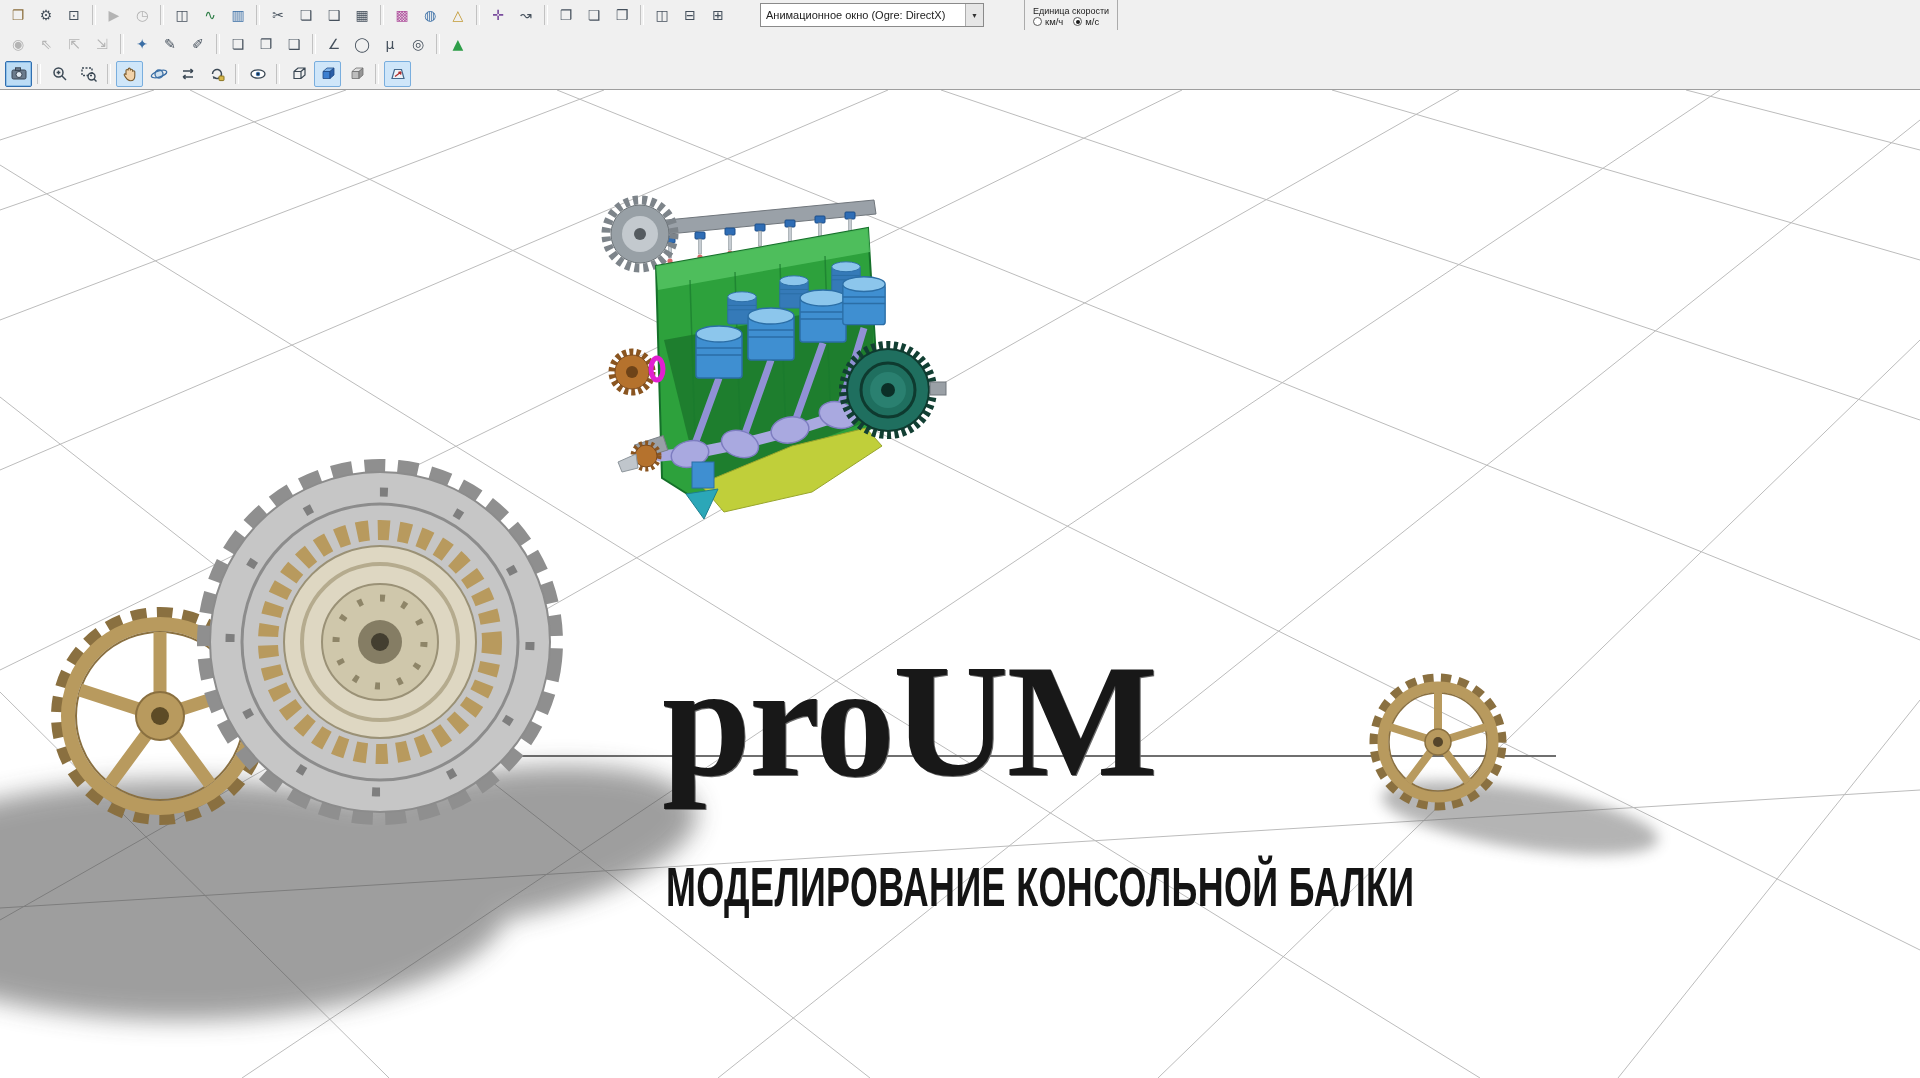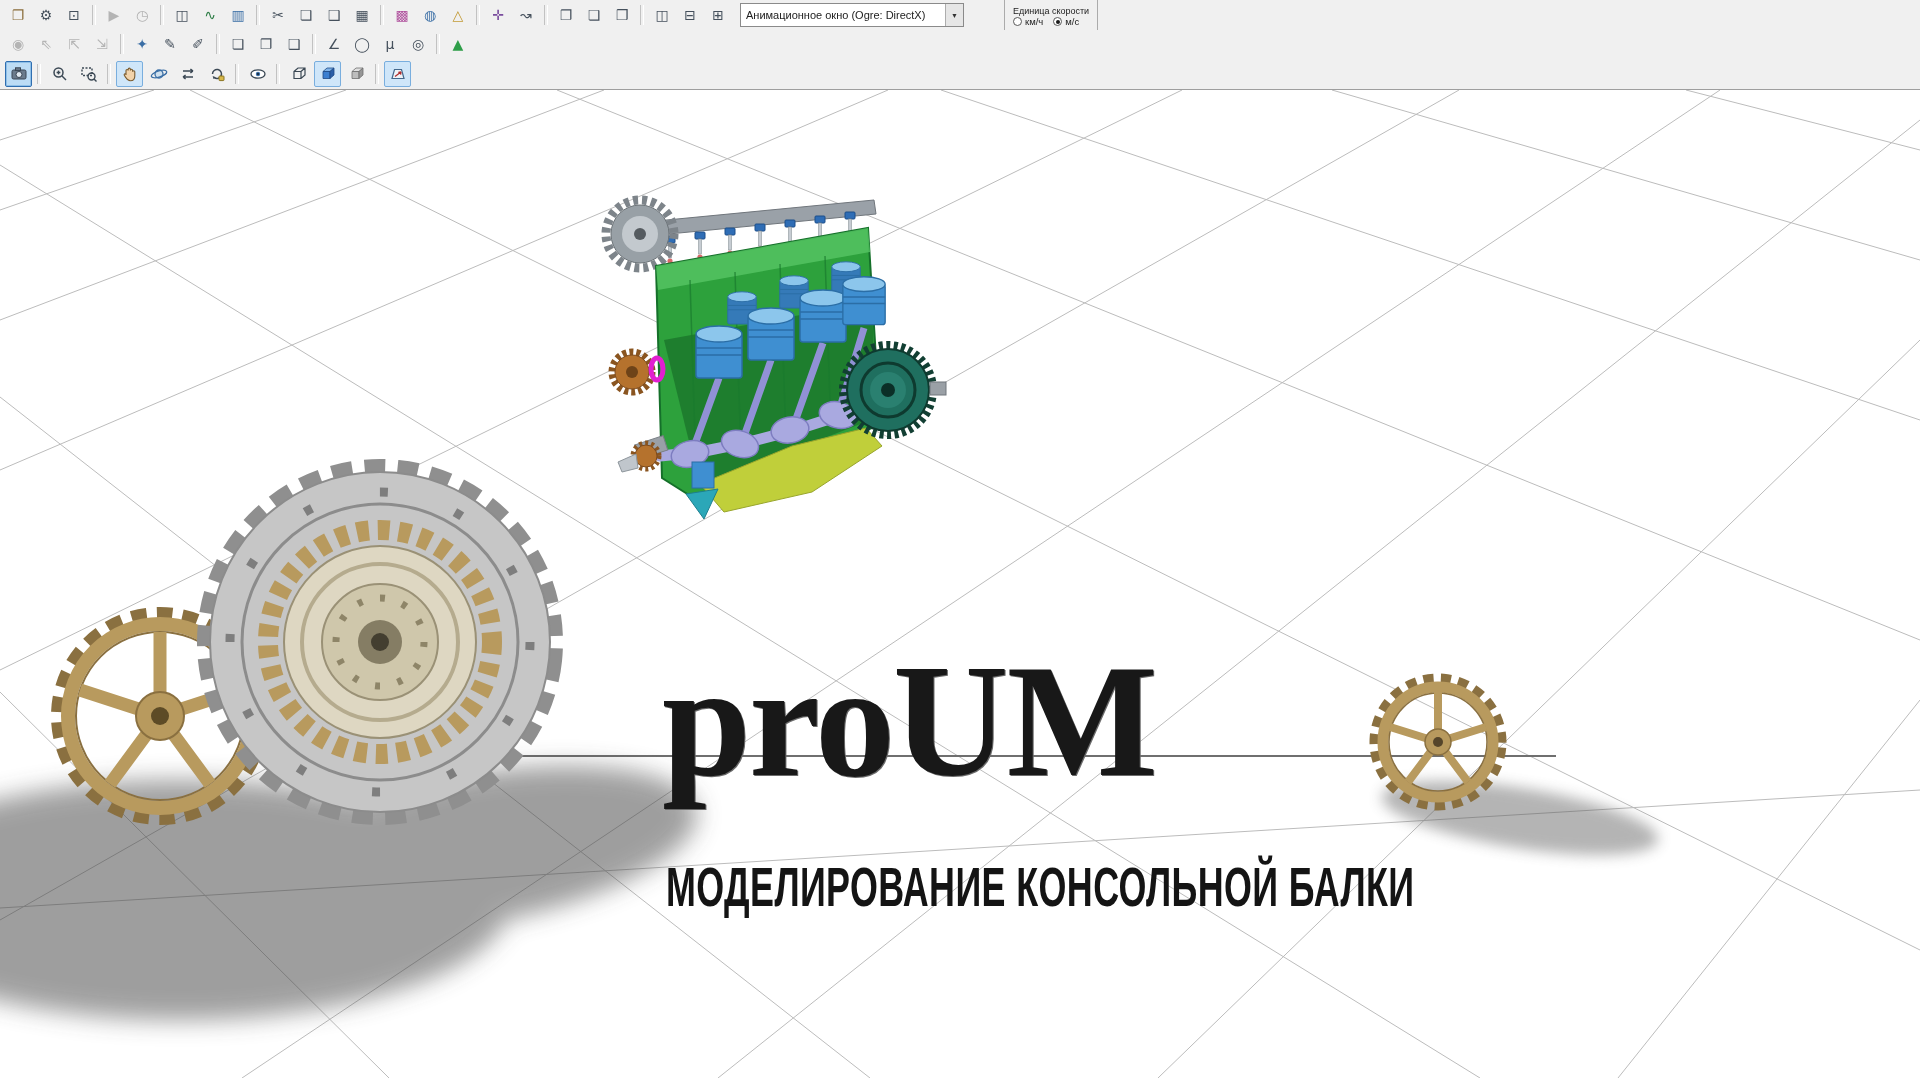--- a/index.html
+++ b/index.html
@@ -13,21 +13,21 @@
   .tb-btn{width:26px;height:24px;margin:0 1px;display:inline-flex;align-items:center;
     justify-content:center;background:transparent;border:1px solid transparent;
     border-radius:2px;padding:0;cursor:pointer;flex:0 0 auto;}
   .tb-btn .glyph{font-family:"DejaVu Sans",sans-serif;font-size:14px;line-height:1;color:#45505c;}
   .tb-btn.disabled .glyph{color:#b4b4b4;}
   .tb-btn.active{background:#cfe6f9;border-color:#79aede;}
   .tb-btn.pressed{background:#bcdcf5;border-color:#2f6eb0;box-shadow:inset 0 0 0 1px #8fc0e8;}
   .tb-sep{width:2px;height:20px;margin:0 4px;border-left:1px solid #c2c2c2;
     border-right:1px solid #ffffff;flex:0 0 auto;}
   
-  .combo{display:flex;align-items:center;height:22px;width:222px;margin-left:8px;
+  .combo{display:flex;align-items:center;height:22px;width:222px;margin-left:28px;
     background:#fff;border:1px solid #8a8a8a;flex:0 0 auto;cursor:pointer;}
   .combo .value{flex:1;font-size:11px;color:#222;padding:0 5px;white-space:nowrap;
     overflow:hidden;}
   .combo .chev{width:17px;height:100%;display:flex;align-items:center;justify-content:center;
     background:#e6e6e6;border-left:1px solid #adadad;font-size:7px;color:#333;}
   
   .speed-panel{margin-left:40px;height:25px;padding:9px 8px 2px 8px;background:#f0f0f0;
     border:1px solid #ababab;box-shadow:inset 0 1px 0 #fff;flex:0 0 auto;}
   .speed-panel .sp-label{display:block;font-size:9px;color:#222;line-height:10px;}
   .radio-row{display:flex;gap:10px;align-items:flex-start;}

